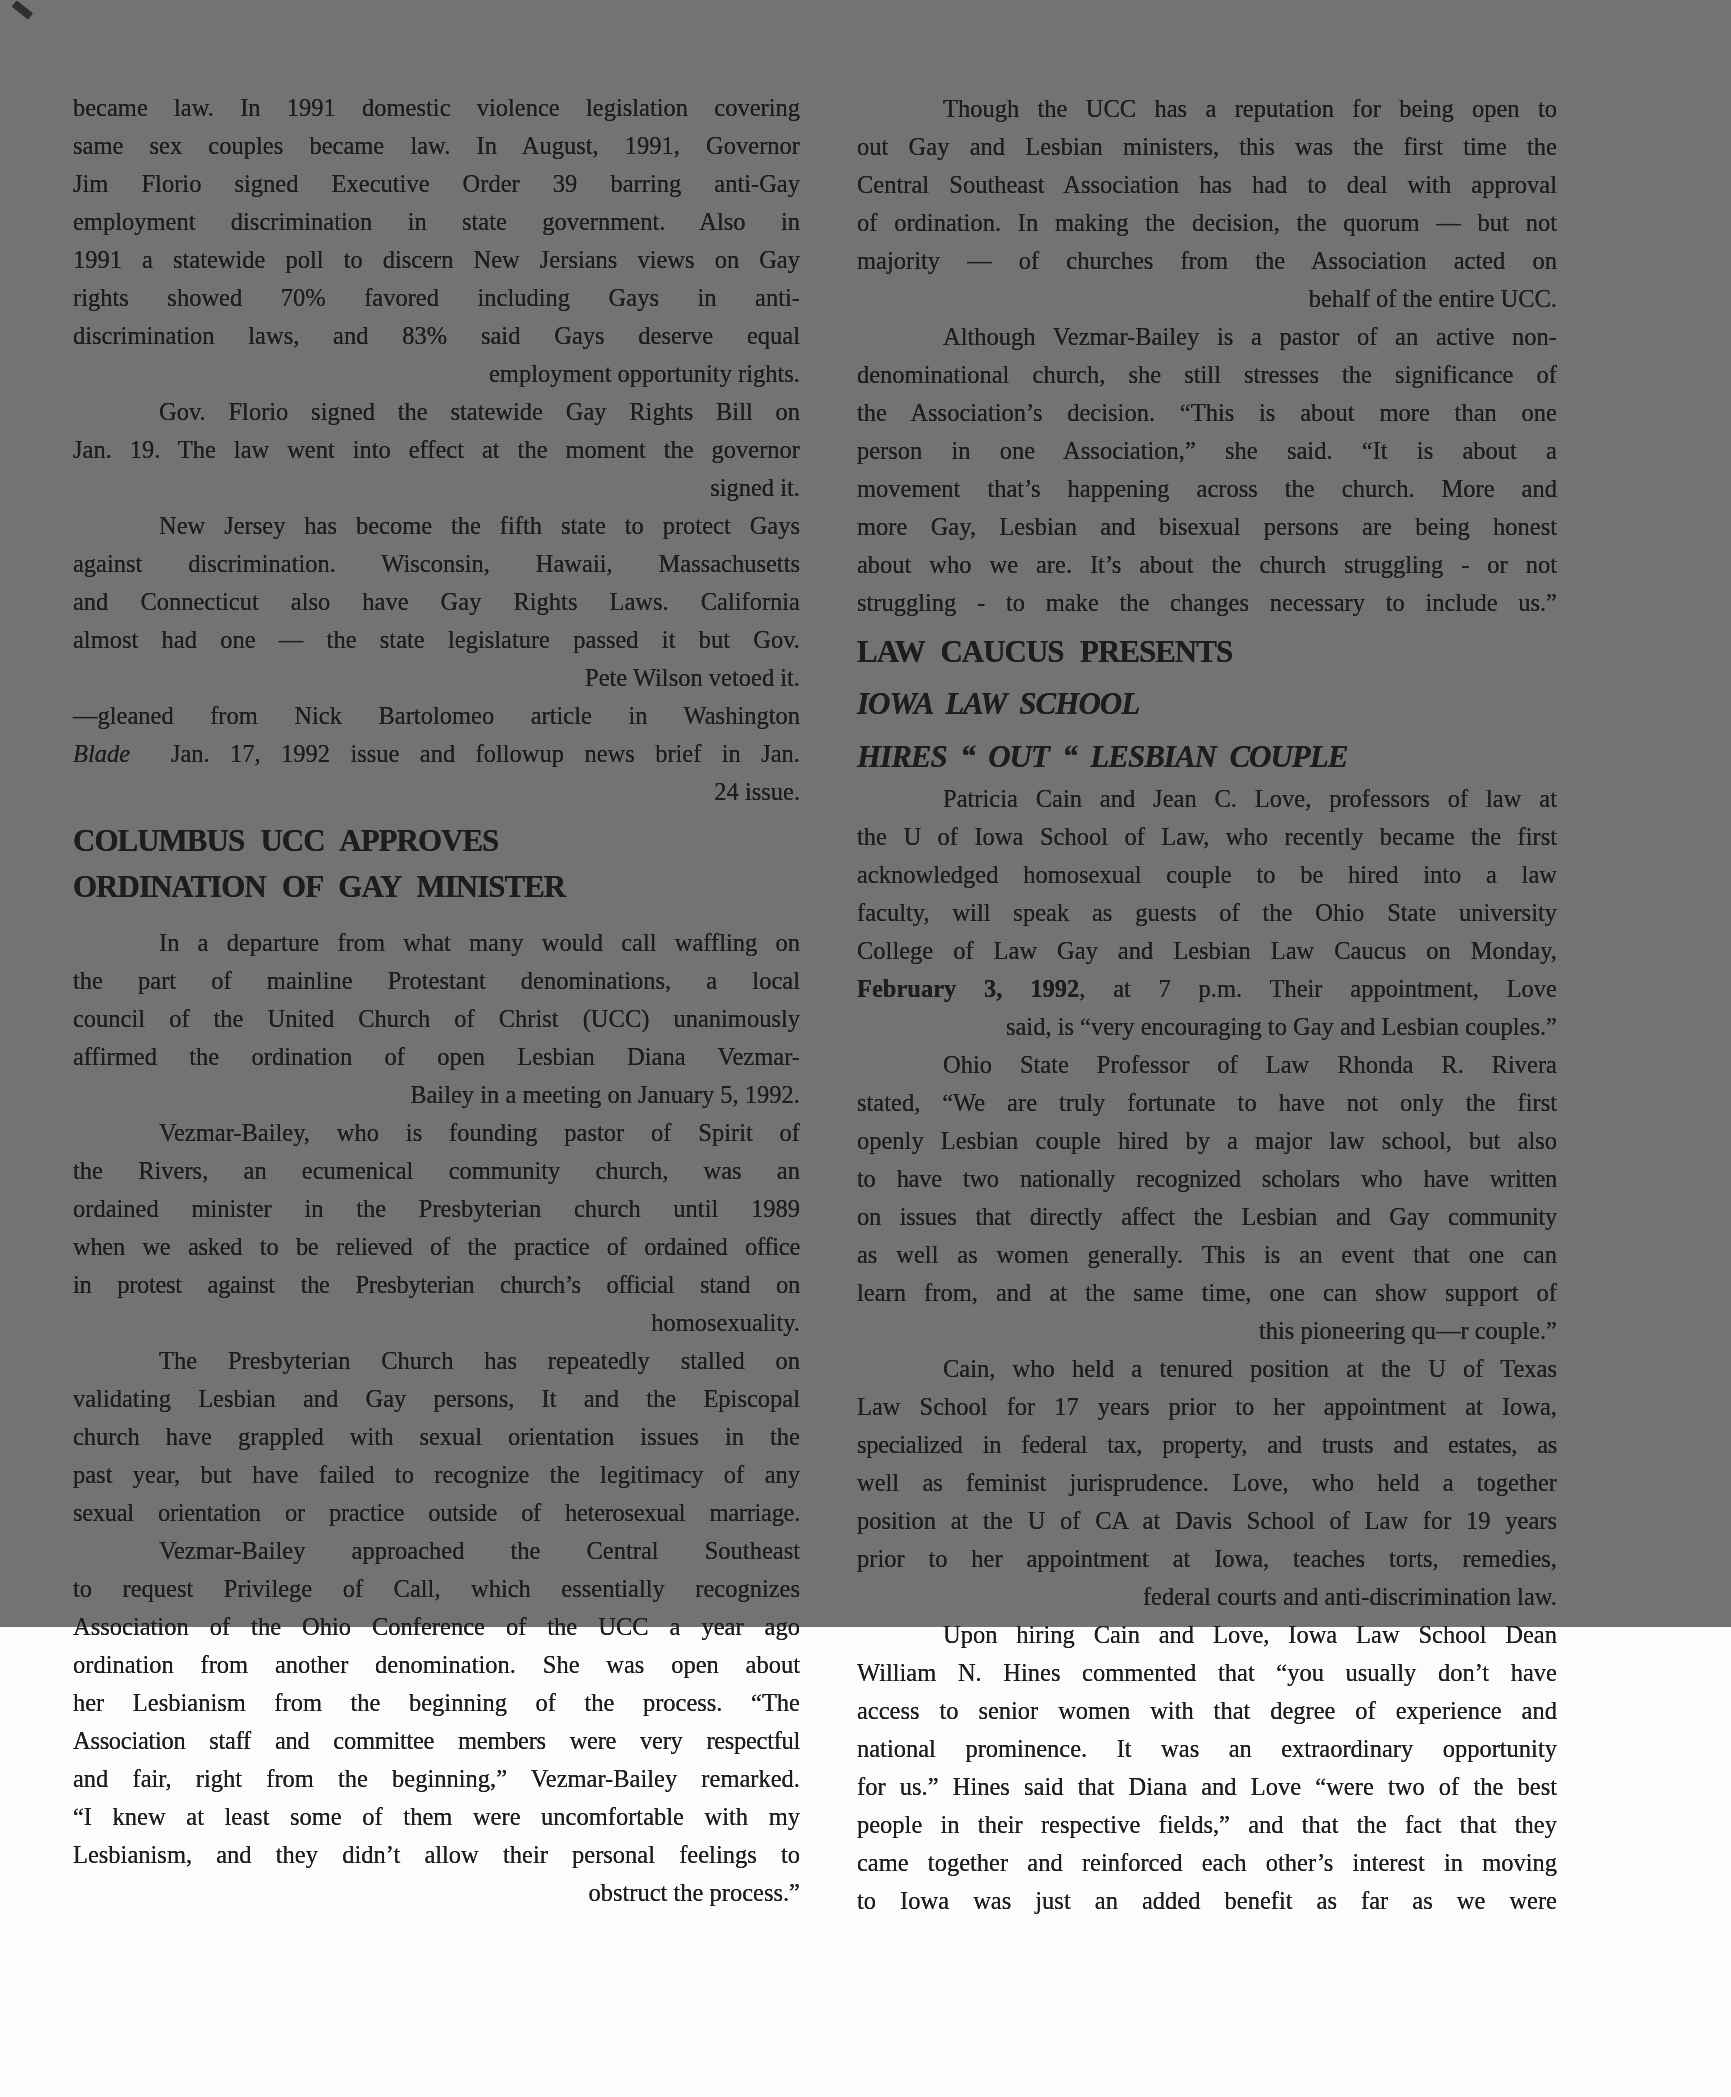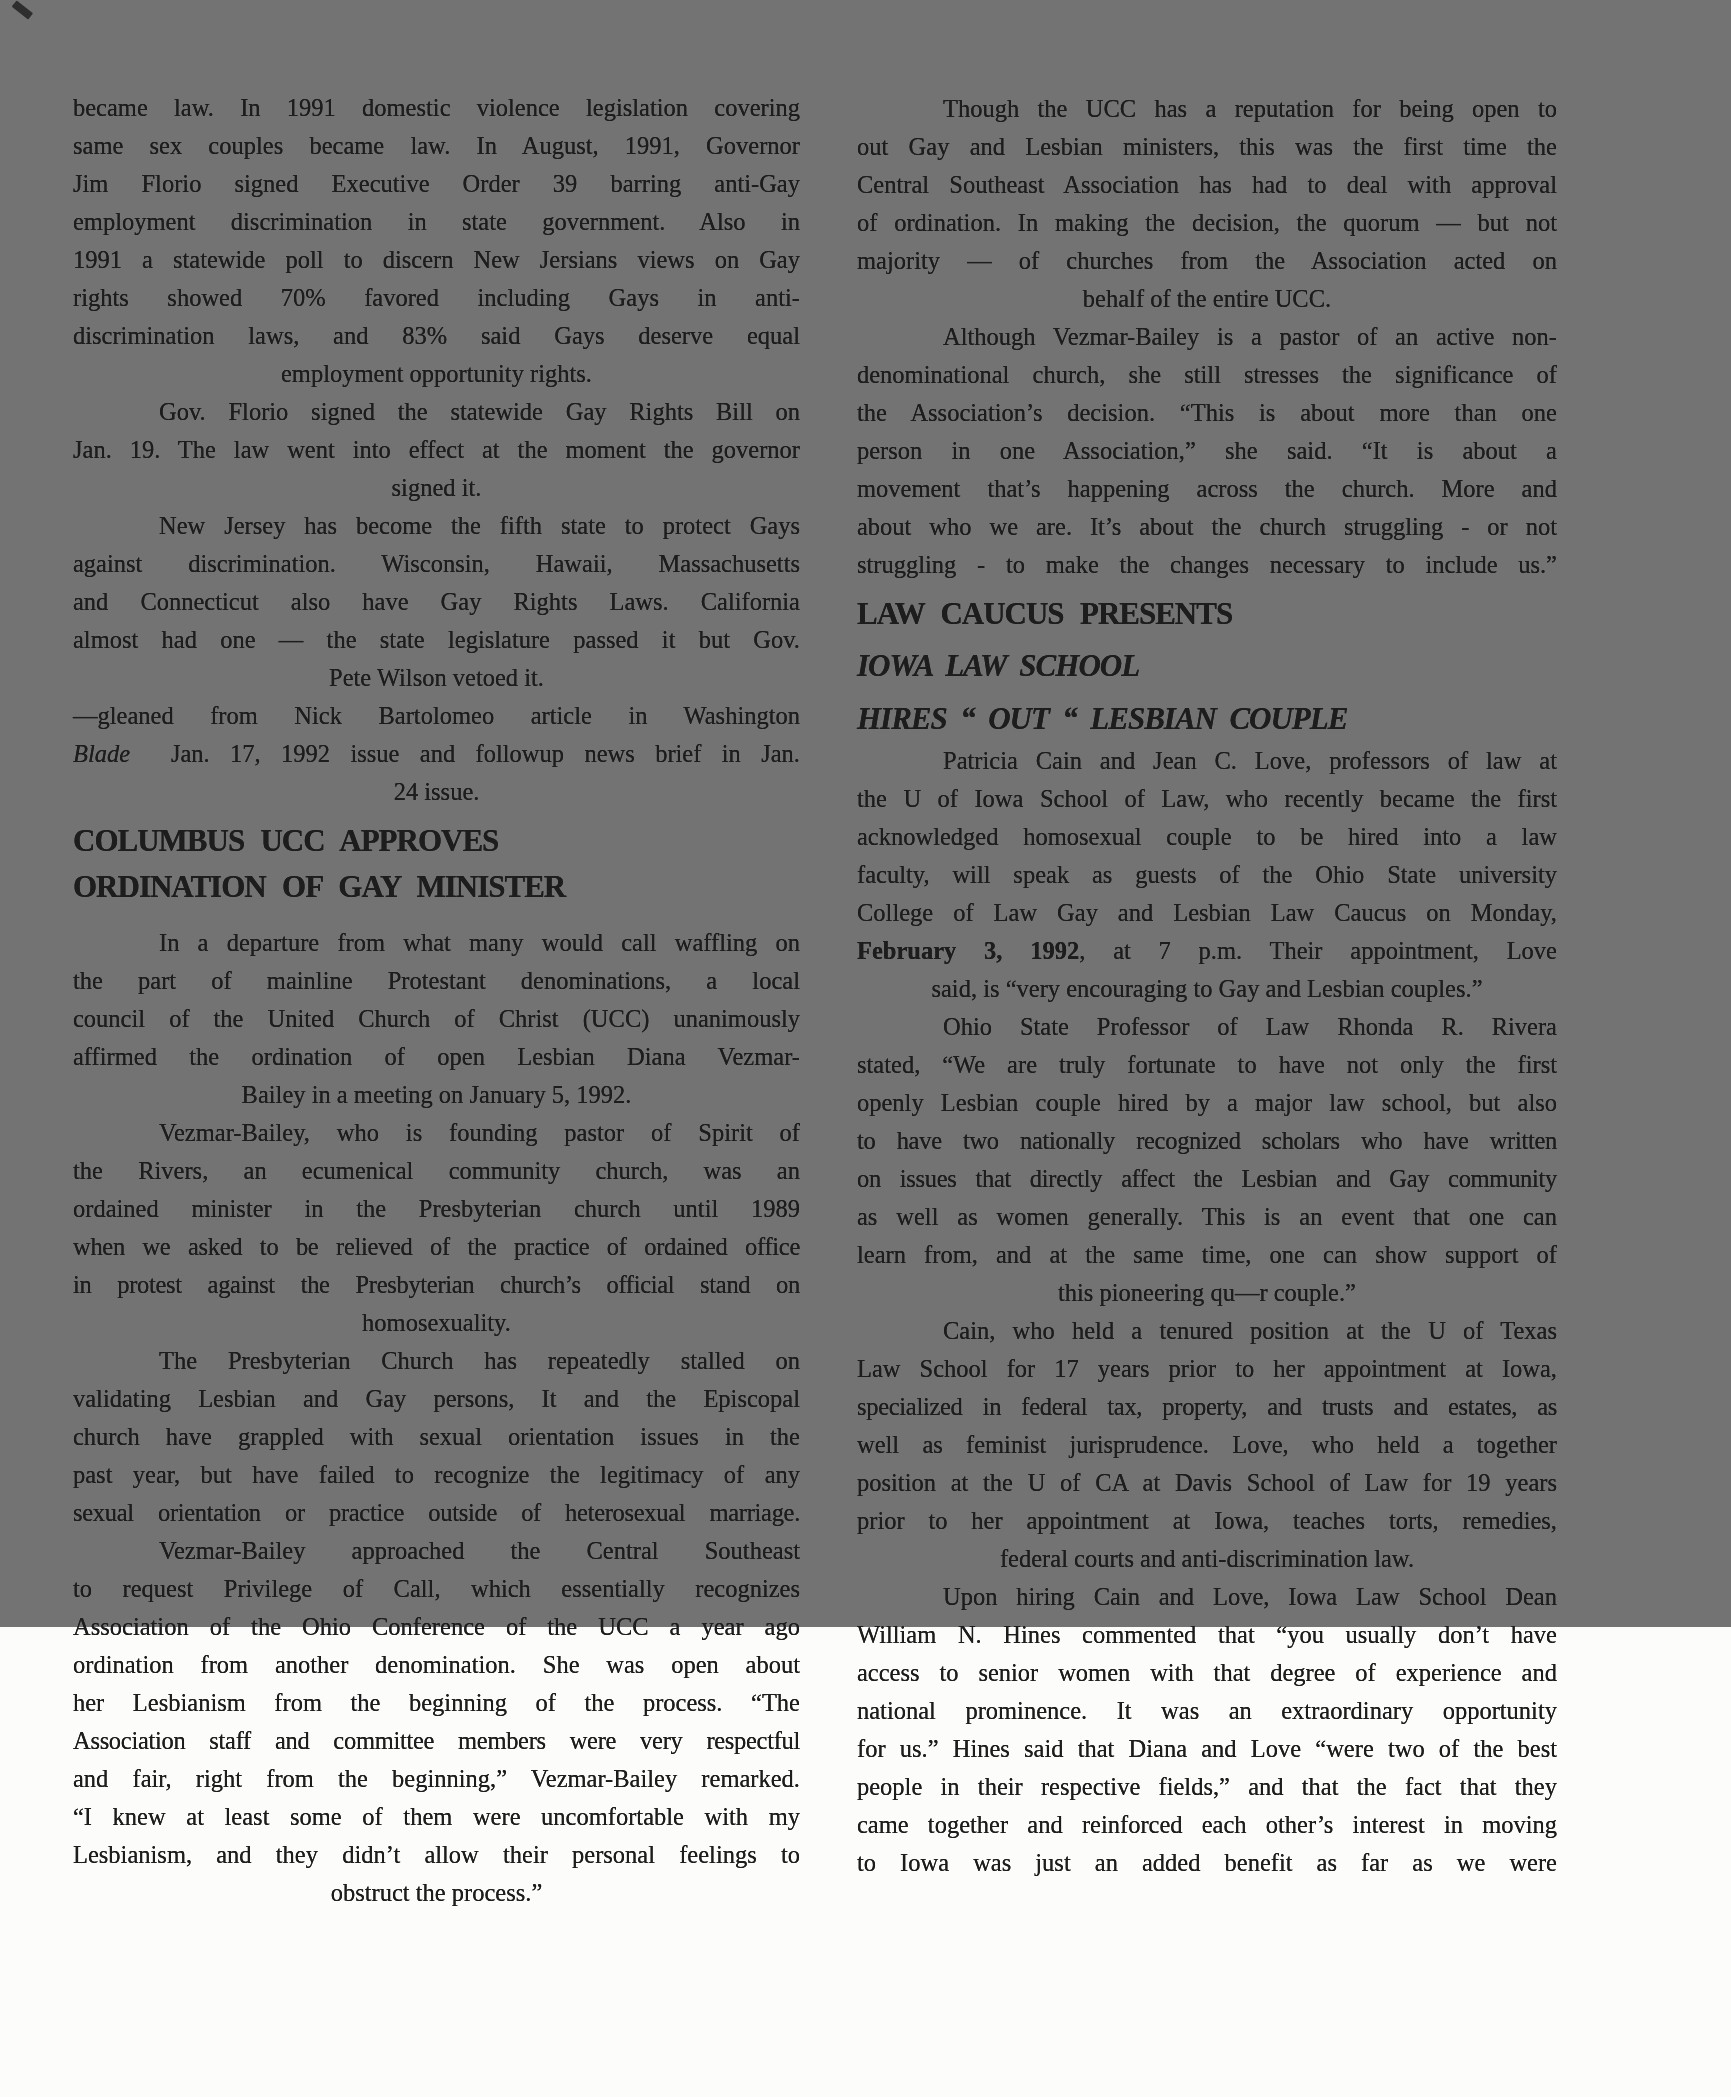--- a/index.html
+++ b/index.html
@@ -18,21 +18,21 @@
   }
   .col{position:absolute;font-size:24.5px;line-height:38px;}
   .col-left{left:73px;top:89px;width:727px;}
   .col-right{left:857px;top:82px;width:700px;margin-top:8px;}
   .para{margin:0;}
   .line{
     height:38px;line-height:38px;white-space:nowrap;
     text-shadow:0 0 0.3px currentColor;
   }
   .jl{text-align:justify;text-align-last:justify;}
-  .ll{text-align:center;}
+  .ll{text-align:right;}
   .ind{text-indent:86px;}
   .tight{letter-spacing:-0.3px;word-spacing:-1.9px;}
   .headline{margin:6.7px 0 14.4px 0;}
   .col-right .headline{margin:6.7px 0 0 0;}
   .hline{
     font-weight:bold;font-size:31px;line-height:46px;
     letter-spacing:-1px;word-spacing:9.6px;white-space:nowrap;
     text-shadow:0 0 0.3px currentColor;
   }
   .hi .hline{font-style:italic;word-spacing:6.7px;}
@@ -119,20 +119,21 @@
         <div class="line jl">of ordination. In making the decision, the quorum — but not</div>
         <div class="line jl">majority — of churches from the Association acted on</div>
         <div class="line ll">behalf of the entire UCC.</div>
       </div>
       <div class="para">
         <div class="line jl ind">Although Vezmar-Bailey is a pastor of an active non-</div>
         <div class="line jl">denominational church, she still stresses the significance of</div>
         <div class="line jl">the Association’s decision. “This is about more than one</div>
         <div class="line jl">person in one Association,” she said. “It is about a</div>
         <div class="line jl">movement that’s happening across the church. More and</div>
+        <div class="line jl">more Gay, Lesbian and bisexual persons are being honest</div>
         <div class="line jl">about who we are. It’s about the church struggling - or not</div>
         <div class="line jl">struggling - to make the changes necessary to include us.”</div>
       </div>
       <div class="headline">
         <div class="hline">LAW CAUCUS PRESENTS</div>
       </div>
       <div class="headline hi">
         <div class="hline">IOWA LAW SCHOOL</div>
       </div>
       <div class="headline hi">

